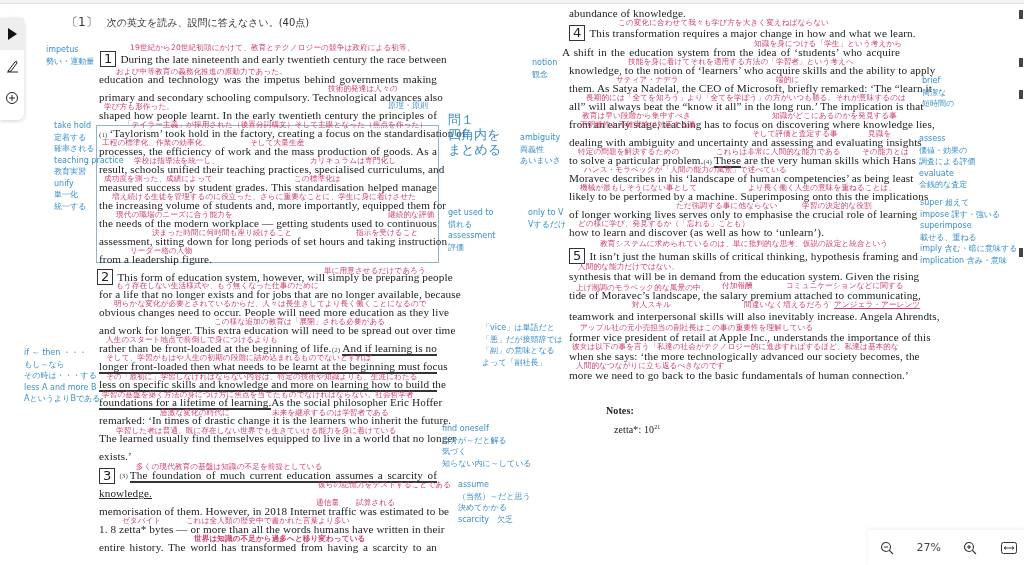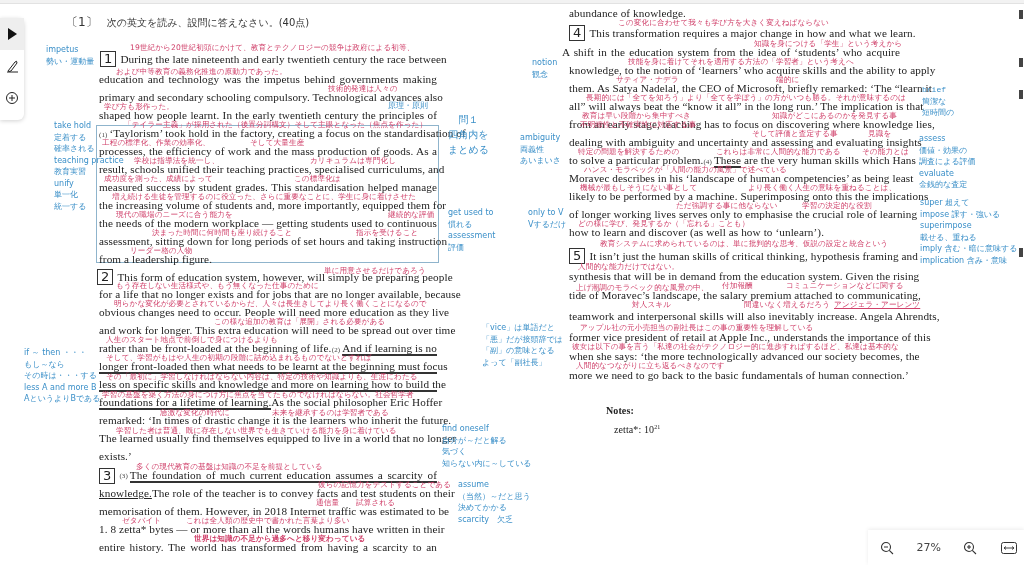--- a/index.html
+++ b/index.html
@@ -10,21 +10,21 @@
   
   .toolbar { position: absolute; left: 0; top: 18px; width: 24px; height: 102px; background: #fff; border-radius: 0 6px 6px 0; box-shadow: 0 1px 4px rgba(0,0,0,0.18); display: flex; flex-direction: column; align-items: center; }
   .tool { width: 24px; height: 32px; display: flex; align-items: center; justify-content: center; cursor: pointer; }
   .tool.active { background: #eeeeee; }
 
   
   .abs { position: absolute; white-space: nowrap; }
   .en { font-family: "Liberation Serif", serif; font-size: 11.2px; color: #222; letter-spacing: 0.1px; }
   .jp { font-family: "DejaVu Sans", sans-serif; font-size: 7.6px; color: #d0406a; letter-spacing: 0.1px; }
   .note { font-family: "DejaVu Sans", sans-serif; font-size: 8px; color: #3a8fc8; line-height: 11.5px; }
-  .note-big { font-family: "DejaVu Sans", sans-serif; font-size: 10px; color: #3a8fc8; line-height: 15px; text-align: center; }
+  .note-big { font-family: "DejaVu Sans", sans-serif; font-size: 13px; color: #3a8fc8; line-height: 15px; }
   .heading { font-family: "DejaVu Sans", sans-serif; font-size: 10px; color: #333; }
   .pnum { display: inline-block; border: 1px solid #333; font-family: "DejaVu Sans", sans-serif; font-size: 13px; line-height: 14px; padding: 0 3px; margin-right: 4px; color: #222; }
   .small-mark { font-size: 7px; color: #444; margin-right: 2px; }
   .u { text-decoration: underline; text-decoration-thickness: 1px; }
   .uu { border-bottom: 2px solid #333; }
   .just { display: block; width: 338px; text-align: justify; text-align-last: justify; }
   .just2 { display: block; width: 338px; text-align: justify; text-align-last: justify; }
   .box1 { position: absolute; left: 96px; top: 125px; width: 343px; height: 138px; border: 1px solid #8fb4cc; }
 
   
@@ -154,21 +154,20 @@
 
 <div class="abs jp" style="left:136px; top:462px;">多くの現代教育の基盤は知識の不足を前提としている</div>
 <div class="abs en" style="left:99px; top:468px; width:338px; display:flex; align-items:center;">
   <span class="pnum">3</span>
     <span class="small-mark">(3)</span>
     <span class="uu" style="flex:1; display:block; text-align:justify; text-align-last:justify;">The foundation of much current education assumes a scarcity of</span>
 </div>
 <div class="abs jp" style="left:318px; top:480px;">彼らの記憶力をテストすることである</div>
 <div class="abs en" style="left:99px; top:487px; width:338px; display:flex; justify-content:space-between;">
   <span class="u">knowledge.</span>
-  <span>The role of the teacher is to convey facts and test students on their</span>
 </div>
 <div class="abs jp" style="left:316px; top:498px;">通信量</div>
 <div class="abs jp" style="left:356px; top:498px;">試算される</div>
 <div class="abs en just" style="left:99px; top:505px;">memorisation of them. However, in 2018 Internet traffic was estimated to be</div>
 <div class="abs jp" style="left:122px; top:516px;">ゼタバイト</div>
 <div class="abs jp" style="left:186px; top:516px;">これは全人類の歴史中で書かれた言葉より多い</div>
 <div class="abs en just" style="left:99px; top:523px;">1. 8 zetta* bytes — or more than all the words humans have written in their</div>
 <div class="abs jp" style="left:194px; top:534px;font-weight:bold;">世界は知識の不足から過多へと移り変わっている</div>
 <div class="abs en just" style="left:99px; top:541px;">entire history. The world has transformed from having a scarcity to an</div>
 
@@ -268,21 +267,21 @@
 <div class="abs jp" style="left:744px; top:300px;">間違いなく増えるだろう</div>
 <div class="abs jp" style="left:834px; top:300px;text-decoration:underline;">アンジェラ・アーレンツ</div>
 <div class="abs en just2" style="left:569px; top:310px;">teamwork and interpersonal skills will also inevitably increase. Angela Ahrendts,</div>
 <div class="abs jp" style="left:580px; top:323px;">アップル社の元小売担当の副社長はこの事の重要性を理解している</div>
 <div class="abs en just2" style="left:569px; top:331px;">former vice president of retail at Apple Inc., understands the importance of this</div>
 <div class="abs jp" style="left:572px; top:342px;">彼女は以下の事を言う「私達の社会がテクノロジー的に進歩すればするほど、私達は基本的な</div>
 <div class="abs en just2" style="left:569px; top:350px;">when she says: ‘the more technologically advanced our society becomes, the</div>
 <div class="abs jp" style="left:576px; top:361px;">人間的なつながりに立ち返るべきなのです</div>
 <div class="abs en" style="left:569px; top:369px;">more we need to go back to the basic fundamentals of human connection.’</div>
 
-<div class="abs note" style="left:922px; top:84px;font-family:Liberation Mono, monospace;">
+<div class="abs note" style="left:922px; top:75px;">
   <div>brief</div>
   <div>簡潔な</div>
   <div>短時間の</div>
 </div>
 <div class="abs note" style="left:919px; top:133px;">
   <div>assess</div>
   <div>価値・効果の</div>
   <div>調査による評価</div>
   <div>evaluate</div>
   <div>金銭的な査定</div>

